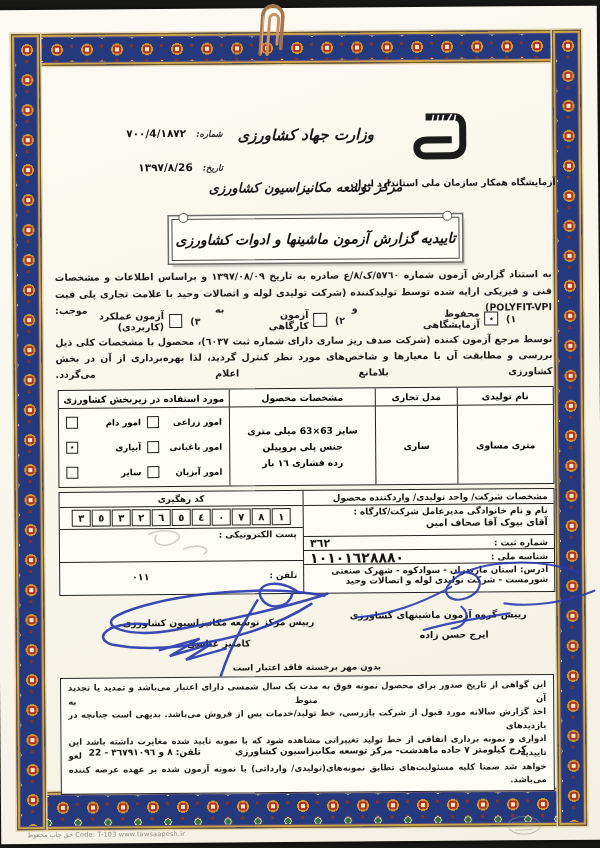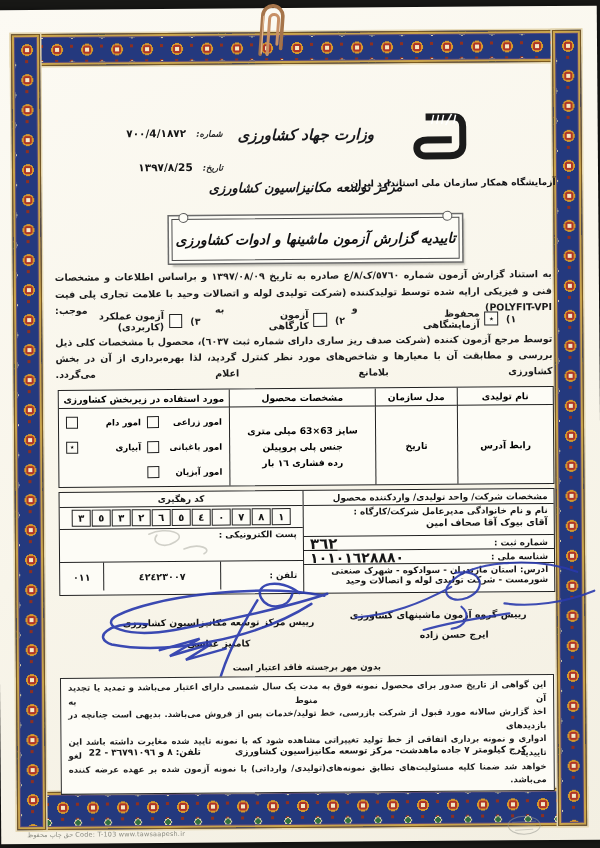--- a/index.html
+++ b/index.html
@@ -111,21 +111,21 @@
   <div class="band band-left"></div>
   <div class="band band-right"></div>
 
   <div class="abs" style="left:52px;top:118px;width:175px;">
     <div class="hnum-row" style="flex-direction:row;">
       <span class="hnum-label">شماره:</span>
       <span class="hnum-val" dir="ltr">٧٠٠/4/١٨٧٢</span>
     </div>
     <div class="hnum-row" style="margin-top:22px;">
       <span class="hnum-label">تاریخ:</span>
-      <span class="hnum-val" dir="ltr">١٣٩٧/٨/25</span>
+      <span class="hnum-val" dir="ltr">١٣٩٧/٨/26</span>
     </div>
   </div>
 
   <div class="abs ministry" style="left:200px;top:118px;width:220px;">وزارت جهاد کشاورزی</div>
   <div class="abs center-title" style="left:182px;top:172px;width:255px;">مرکز توسعه مکانیزاسیون کشاورزی</div>
 
   <div class="abs" style="left:414px;top:102px;width:60px;height:56px;">
     <svg width="60" height="56" viewBox="0 0 60 56">
       <path d="M16 8 h28 c7 0 9 5 9 10 v18 c0 8 -6 11 -13 11 h-24 c-6 0 -9 -4 -9 -8 0 -6 5 -8 11 -8 h24" fill="none" stroke="#1b1b1b" stroke-width="7" stroke-linejoin="round"></path>
       <g stroke="#ffffff" stroke-width="1.5">
@@ -156,26 +156,26 @@
     <span>آزمون کارگاهی</span>
     <span class="tno" style="margin-right:40px;">۳)</span>
     <span class="chk"></span>
     <span>آزمون عملکرد (کاربردی)</span>
   </div>
 
   <div class="abs para just" style="left:58px;top:325px;width:497px;line-height:16px;">توسط مرجع آزمون کننده (شرکت صدف ریز ساری دارای شماره ثبت ٦٠٣٧)، محصول با مشخصات کلی ذیل بررسی و مطابقت آن با معیارها و شاخص‌های مورد نظر کنترل گردید، لذا بهره‌برداری از آن در بخش کشاورزی بلامانع اعلام می‌گردد.</div>
 
   <div class="abs ptable">
     <div class="hc vline">نام تولیدی</div>
-    <div class="hc vline">مدل سازمان</div>
+    <div class="hc vline">مدل تجاری</div>
     <div class="hc vline">مشخصات محصول</div>
     <div class="hc">مورد استفاده در زیربخش کشاورزی</div>
 
-    <div class="bc vline">رابط آدرس</div>
-    <div class="bc vline">تاریخ</div>
+    <div class="bc vline">متری مساوی</div>
+    <div class="bc vline">ساری</div>
     <div class="bc vline">
       <div>سایز 63×63 میلی متری</div>
       <div>جنس پلی پروپیلن</div>
       <div>رده فشاری ١٦ بار</div>
     </div>
     <div class="bc" style="padding:0;">
       <div class="uses-grid">
         <div class="use-item">
           <span>امور زراعی</span>
           <span class="uchk"></span>
@@ -188,35 +188,39 @@
           <span>امور آبزیان</span>
           <span class="uchk"></span>
         </div>
         <div class="use-item">
           <span>امور دام</span>
           <span class="uchk"></span>
         </div>
         <div class="use-item">
           <span>آبیاری</span>
           <span class="uchk">٭</span>
+        </div>
+        <div class="use-item">
+          <span>سایر</span>
+          <span class="uchk"></span>
         </div>
       </div>
     </div>
   </div>
 
   <div class="abs ctable">
     <div class="c-right">
       <div class="crow" style="height:15px;display:flex;align-items:center;">مشخصات شرکت/ واحد تولیدی/ واردکننده محصول</div>
       <div class="crow" style="height:31px;">
         <div>نام و نام خانوادگی مدیرعامل شرکت/کارگاه :</div>
         <div style="font-size:9.4px;margin-top:1px;">آقای بیوک آقا صحاف امین</div>
       </div>
       <div class="crow" style="height:14px;display:flex;justify-content:space-between;align-items:center;">
         <span>شماره ثبت :</span>
-        <span style="font-size:15px;text-decoration:underline;">٣٦٢</span>
+        <span style="font-size:11px;">٣٦٢</span>
       </div>
       <div class="crow" style="height:14px;display:flex;justify-content:space-between;align-items:center;">
         <span>شناسه ملی :</span>
         <span style="font-size:14px;">١٠١٠١٦٢٨٨٨٠</span>
       </div>
       <div class="crow" style="height:28px;border-bottom:none;">
         <div>آدرس: استان مازندران - سوادکوه - شهرک صنعتی</div>
         <div>شورمست - شرکت تولیدی لوله و اتصالات وحید</div>
       </div>
     </div>
@@ -235,21 +239,20 @@
           <span class="digit">٧</span>
           <span class="digit">٨</span>
           <span class="digit">١</span>
         </div>
       </div>
       <div class="crow" style="height:33px;">
         <span>پست الکترونیکی :</span>
       </div>
       <div class="crow phone-row" style="height:28px;border-bottom:none;padding:0;">
         <span class="phone-cell" style="width:82px;">تلفن :</span>
-        <span class="phone-cell" style="width:118px;border-left:1.1px solid #222;border-right:1.1px solid #222;justify-content:center;font-size:9.6px;" dir="ltr">٤٢٤٢٣٠٠٧</span>
         <span class="phone-cell" style="flex:1;justify-content:center;font-size:9.6px;" dir="ltr">٠١١</span>
       </div>
     </div>
   </div>
 
   <div class="abs" style="left:332px;top:602px;width:195px;text-align:right;">
     <div class="sig-title">رییس گروه آزمون ماشینهای کشاورزی</div>
     <div class="sig-title" style="margin-top:9px;padding-right:38px;">ایرج حسن زاده</div>
   </div>
   <div class="abs" style="left:104px;top:608px;width:230px;text-align:center;">

